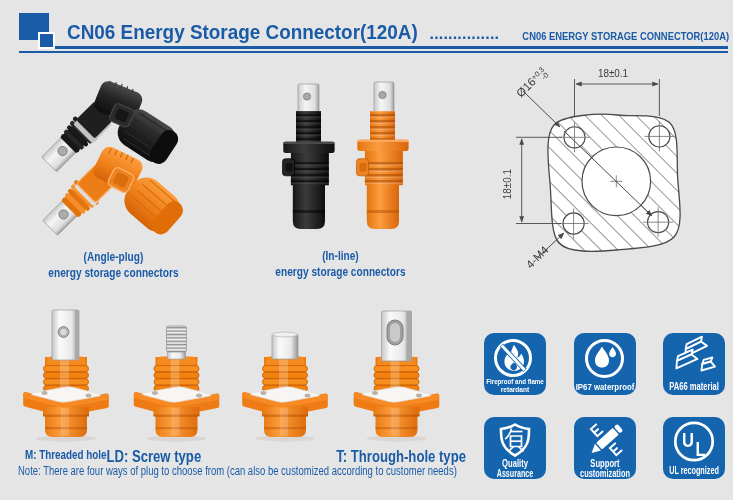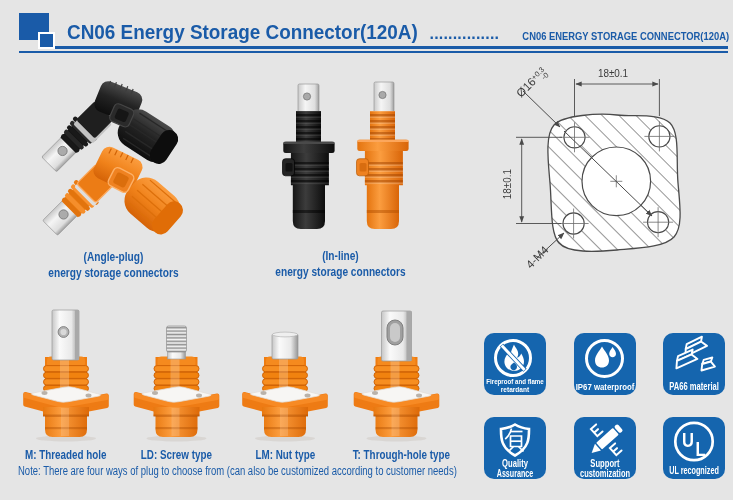--- a/index.html
+++ b/index.html
@@ -20,23 +20,22 @@
   <div class="abs blue" style="right:4px;top:30px;font-size:11px;font-weight:bold;white-space:nowrap;transform:scaleX(0.854);transform-origin:right top;">CN06 ENERGY STORAGE CONNECTOR(120A)</div>
 
   <div class="abs" style="left:55px;top:46px;width:673px;height:2.5px;background:#1a5ba8;"></div>
   <div class="abs" style="left:19px;top:50.5px;width:709px;height:2px;background:#1a5ba8;"></div>
 
   <div class="abs blue" style="left:13px;top:249px;width:200px;text-align:center;font-weight:bold;font-size:13px;line-height:15.5px;"><span style="display:inline-block;transform:scaleX(0.78);transform-origin:center;white-space:nowrap;">(Angle-plug)<br>energy storage connectors</span></div>
   <div class="abs blue" style="left:240px;top:248px;width:200px;text-align:center;font-weight:bold;font-size:13px;line-height:15.5px;"><span style="display:inline-block;transform:scaleX(0.78);transform-origin:center;white-space:nowrap;">(In-line)<br>energy storage connectors</span></div>
 
 
   <div class="abs blue lbl" style="left:-14px;top:448px;width:160px;text-align:center;font-weight:bold;font-size:12px;"><span style="display:inline-block;transform:scaleX(0.82);white-space:nowrap;">M: Threaded hole</span></div>
-  <div class="abs blue lbl" style="left:96px;top:448px;width:160px;text-align:center;font-weight:bold;font-size:12px;"><span style="display:inline-block;transform:scaleX(0.82);white-space:nowrap;">LD: Screw type</span></div>
-  <div class="abs blue lbl" style="left:205px;top:448px;width:160px;text-align:center;font-weight:bold;font-size:12px;"><span style="display:inline-block;transform:scaleX(0.82);white-space:nowrap;">LM: Nut type</span></div>
-  <div class="abs blue lbl" style="left:321px;top:448px;width:160px;text-align:center;font-weight:bold;font-size:12px;"><span style="display:inline-block;transform:scaleX(0.82);white-space:nowrap;">T: Through-hole type</span></div>
+  <div class="abs blue lbl" style="left:96px;top:448px;width:160px;text-align:left;font-weight:bold;font-size:16px;"><span style="display:inline-block;transform:scaleX(0.82);white-space:nowrap;">LD: Screw type</span></div>
+  <div class="abs blue lbl" style="left:321px;top:448px;width:160px;text-align:center;font-weight:bold;font-size:16px;"><span style="display:inline-block;transform:scaleX(0.82);white-space:nowrap;">T: Through-hole type</span></div>
 
   <div class="abs blue" style="left:18px;top:464px;font-size:12px;white-space:nowrap;transform:scaleX(0.791);transform-origin:left top;">Note: There are four ways of plug to choose from (can also be customized according to customer needs)</div>
 
   <svg class="abs" style="left:490px;top:55px;" width="225" height="215" viewBox="0 0 225 215">
     <defs>
       <pattern id="hatch" width="12" height="12" patternUnits="userSpaceOnUse" patternTransform="rotate(-45)">
         <rect width="12" height="12" fill="#fff"></rect>
         <line x1="0" y1="0" x2="0" y2="12" stroke="#474747" stroke-width="1.15"></line>
       </pattern>
       <marker id="arr" viewBox="0 0 10 10" refX="9" refY="5" markerWidth="7" markerHeight="7" orient="auto-start-reverse">

